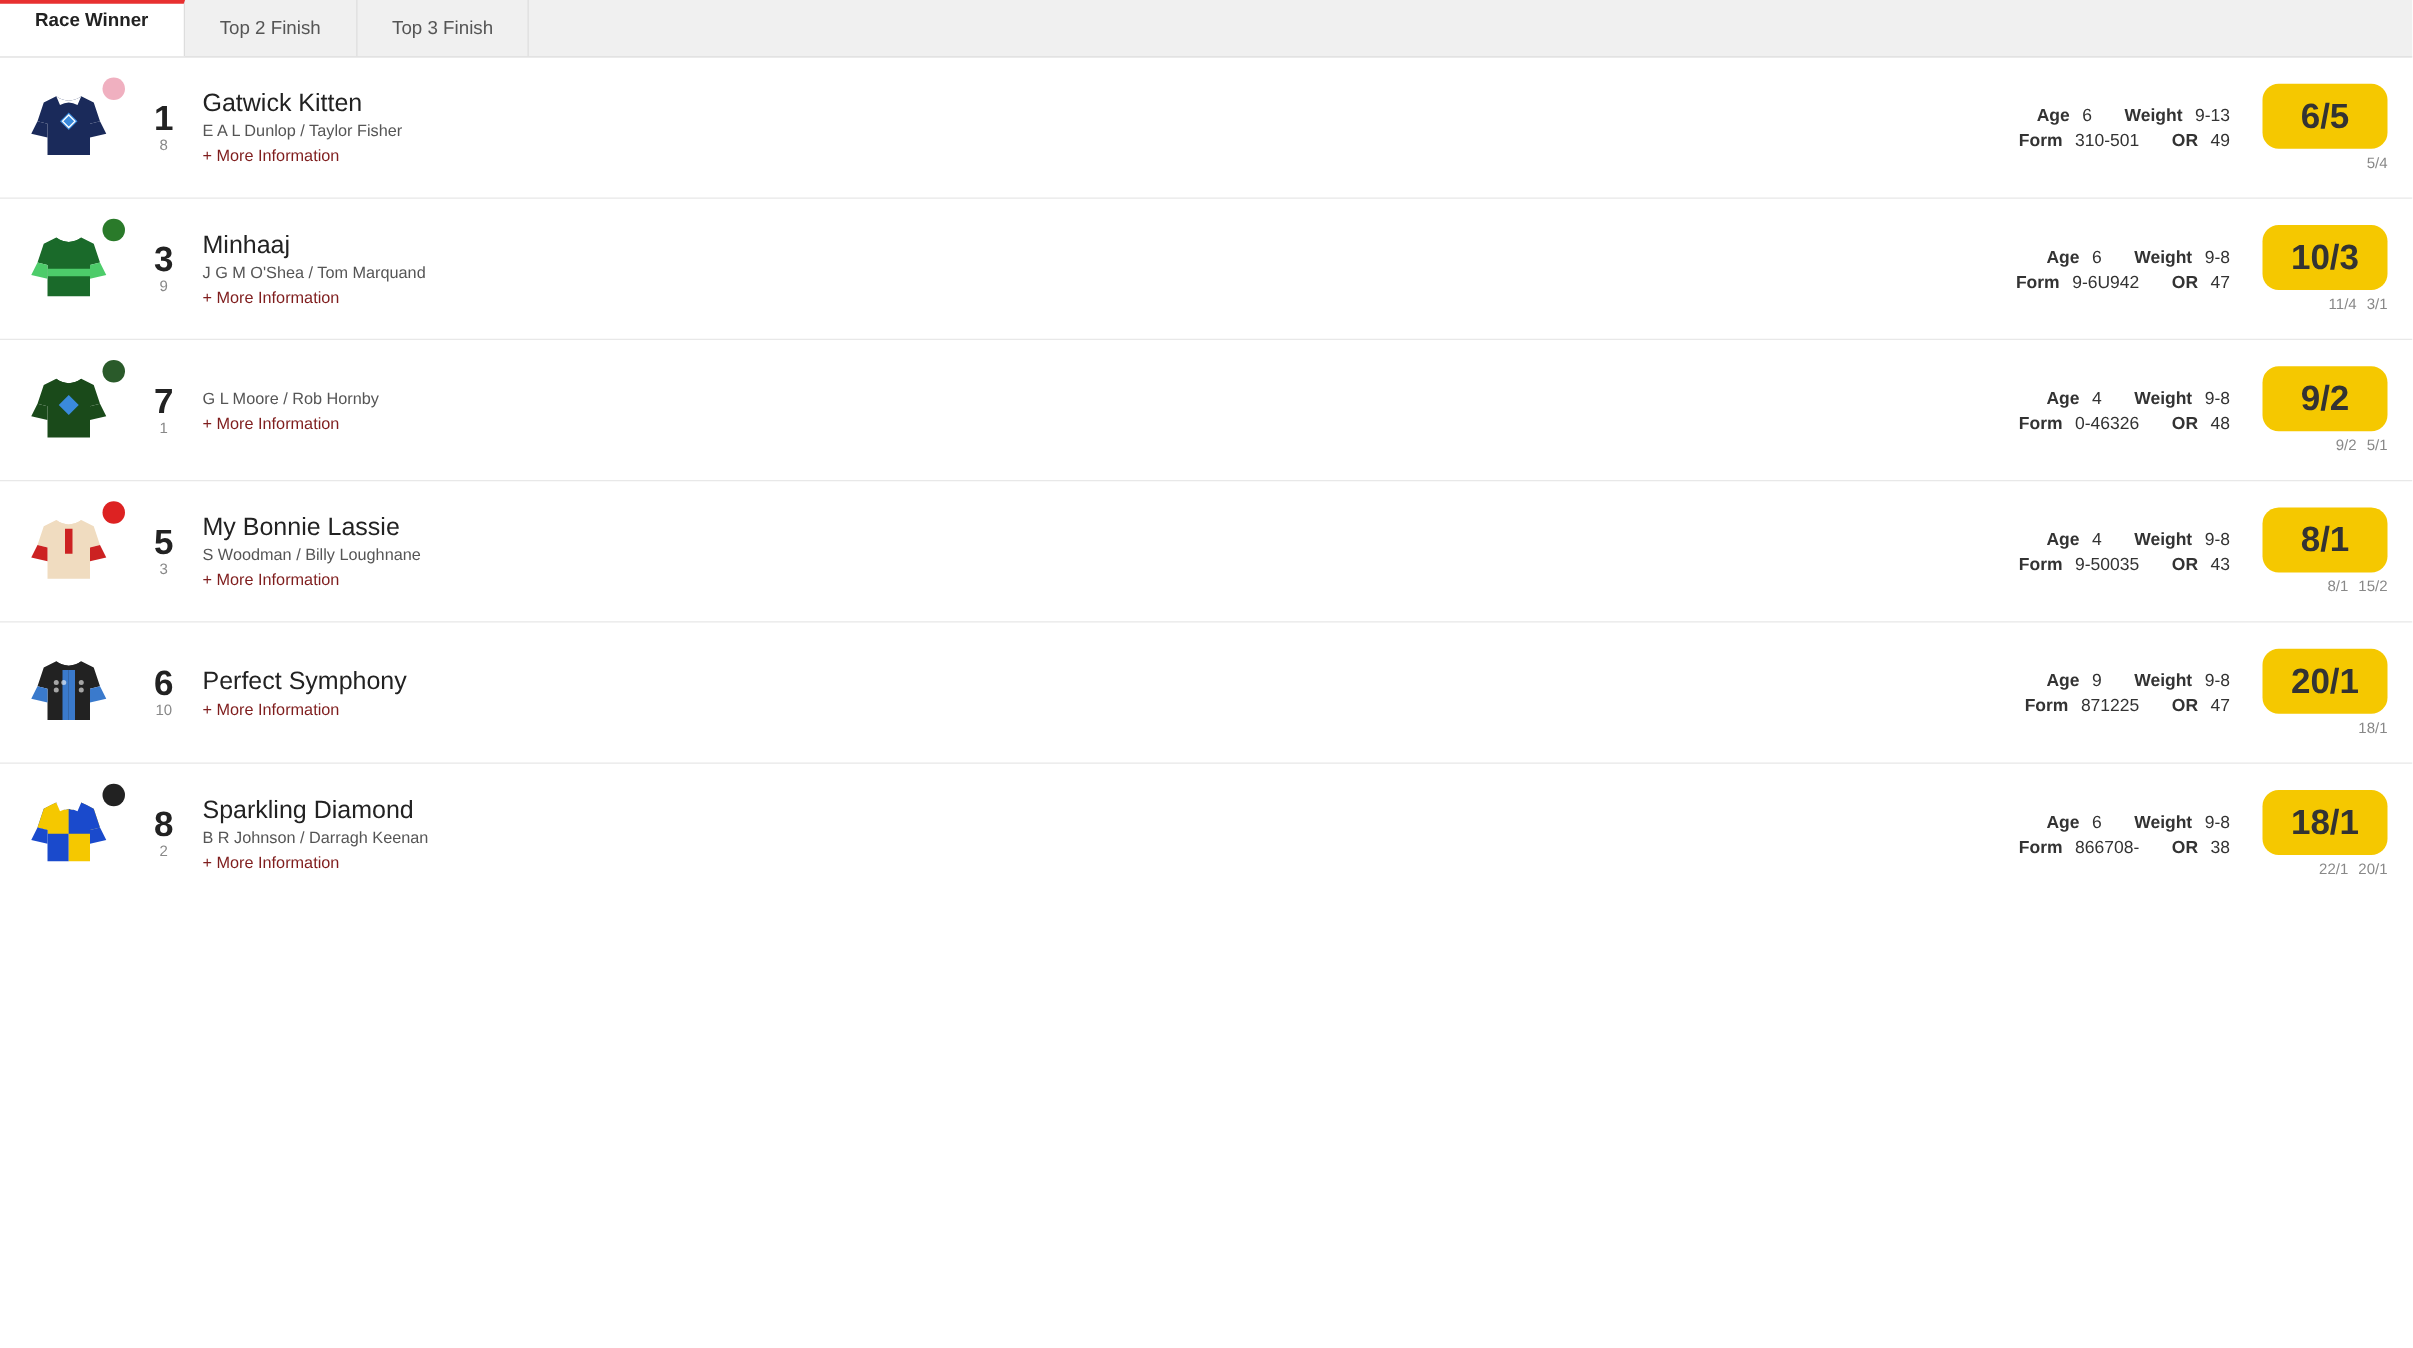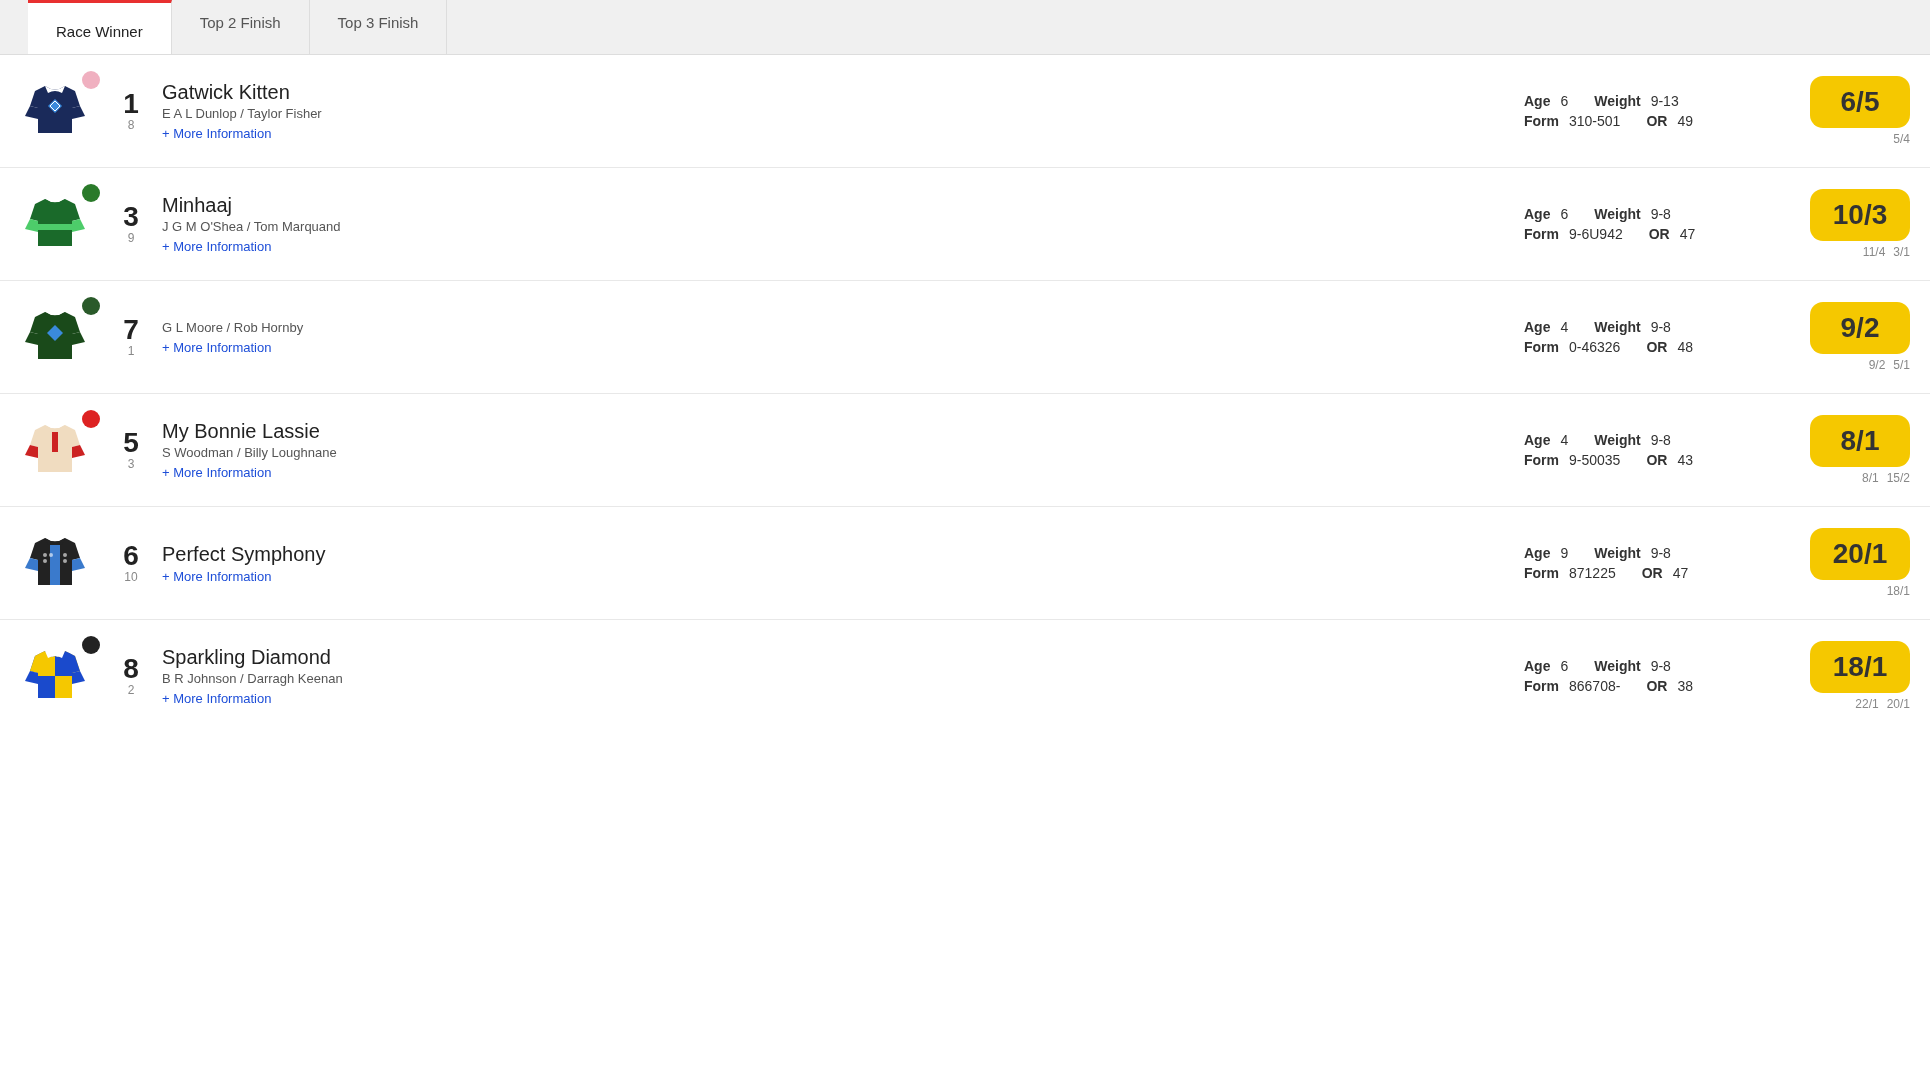--- a/index.html
+++ b/index.html
@@ -15,23 +15,22 @@
       cursor: pointer;
       font-size: 15px;
       color: #555;
       border-right: 1px solid #ddd;
       white-space: nowrap;
     }
     .tab.active {
       background: #fff;
       color: #222;
       border-top: 3px solid #e83030;
-      font-weight: 400;
-      padding-top: 20px;
-      margin-left: 28px;
+      font-weight: 700;
+      padding-top: 5px;
     }
 
     .horse-list { width: 100%; }
 
     .horse-row {
       display: flex;
       align-items: center;
       padding: 16px 20px;
       border-bottom: 1px solid #e8e8e8;
       gap: 16px;
@@ -91,33 +90,34 @@
       margin-bottom: 2px;
     }
 
     .trainer-jockey {
       font-size: 13px;
       color: #555;
       margin-bottom: 4px;
     }
 
     .more-info {
-      color: #1d4ed8;
+      color: #7f1d1d;
       font-size: 13px;
       cursor: pointer;
       text-decoration: none;
     }
 
     .horse-stats {
       display: flex;
       flex-direction: column;
       gap: 4px;
       min-width: 260px;
       font-size: 14px;
       color: #333;
+      align-items: flex-end;
     }
 
     .stat-line {
       display: flex;
       gap: 10px;
       align-items: center;
     }
 
     .stat-label {
       font-weight: bold;

